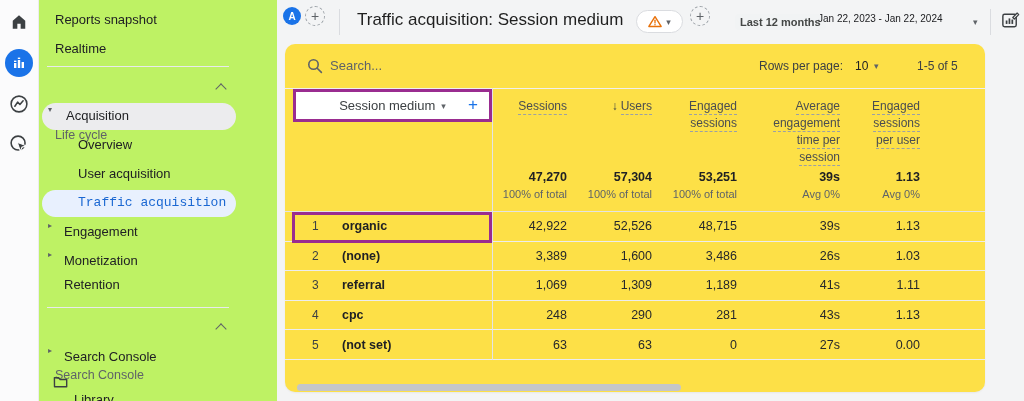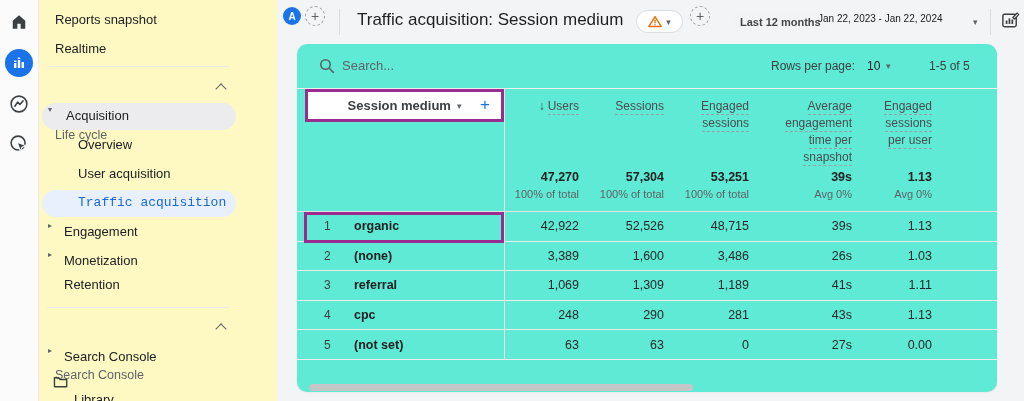--- a/index.html
+++ b/index.html
@@ -6,21 +6,21 @@
   body{
     width:1024px;height:401px;overflow:hidden;position:relative;
     font-family:"Liberation Sans",sans-serif;background:#f3f4f5;
     -webkit-font-smoothing:antialiased;color:#202124;
   }
   
   .rail{position:absolute;left:0;top:0;width:38px;height:401px;background:#fbfbfc;border-right:1px solid #ececee;z-index:3;}
   .rail-btn{position:absolute;left:0;width:38px;display:flex;justify-content:center;align-items:center;cursor:pointer;}
   .rail-circle{width:28px;height:28px;border-radius:50%;background:#1a73e8;display:flex;align-items:center;justify-content:center;}
   
-  .sidebar{position:absolute;left:38px;top:0;width:239px;height:401px;background:#fef9c3;z-index:2;}
+  .sidebar{position:absolute;left:38px;top:0;width:239px;height:401px;background:#bef264;z-index:2;}
   .s-item{position:absolute;height:22px;line-height:22px;font-size:13px;font-weight:500;color:#202124;white-space:nowrap;cursor:pointer;}
   .s-header{position:absolute;height:20px;line-height:20px;font-size:12.5px;color:#5f6368;white-space:nowrap;margin-top:48px;}
   .s-divider{position:absolute;left:9px;width:182px;height:1px;background:#e8eaed;}
   .s-pill{position:absolute;left:4px;width:194px;height:27px;border-radius:16px;background:#ececee;}
   .s-pill.blue{background:#e8f0fe;}
   .s-arrow{position:absolute;font-size:8px;color:#5f6368;width:10px;text-align:center;}
   .chev-up{position:absolute;width:7px;height:7px;border-top:1.6px solid #5f6368;border-right:1.6px solid #5f6368;transform:rotate(-45deg);}
   .sel-blue{color:#1a67d2;}
   
   .main{position:absolute;left:277px;top:0;right:0;height:401px;background:#f3f4f5;}
@@ -30,21 +30,21 @@
     font-size:14px;line-height:19px;text-align:center;box-sizing:border-box;cursor:pointer;background:transparent;}
   .vdiv{position:absolute;width:1px;height:26px;background:#dadce0;}
   .page-title{position:absolute;left:80px;top:10px;margin:0;font-size:17px;font-weight:400;color:#1f1f1f;white-space:nowrap;}
   .warn-badge{position:absolute;left:359px;top:10px;width:47px;height:23px;border:1px solid #dadce0;border-radius:13px;
     background:#fff;display:flex;align-items:center;justify-content:center;gap:4px;cursor:pointer;box-sizing:border-box;}
   .caret{color:#5f6368;font-size:9px;}
   .date-preset{position:absolute;left:458px;top:14px;font-size:11px;font-weight:700;color:#444746;background:#f1f3f4;
     border-radius:4px;padding:2px 5px;}
   .date-range{position:absolute;left:541px;top:13px;font-size:10px;color:#202124;white-space:nowrap;cursor:pointer;}
   
-  .card{position:absolute;left:20px;top:44px;width:700px;height:348px;background:#5eead4;border-radius:10px;
+  .card{position:absolute;left:8px;top:44px;width:700px;height:348px;background:#fde047;border-radius:10px;
     box-shadow:0 1px 2px rgba(0,0,0,0.05);overflow:hidden;}
   .toolbar{position:absolute;left:0;top:0;width:700px;height:44px;border-bottom:1px solid #efefef;}
   .search-ph{position:absolute;left:45px;top:14px;font-size:13px;color:#5f6368;}
   .tb-label{position:absolute;font-size:12px;color:#3c4043;}
   
   .grid{display:grid;grid-template-columns:207px 75px 85px 85px 103px 80px;}
   .thead{position:absolute;left:0;top:44px;width:700px;height:72px;}
   .thead .cell{padding-top:10px;text-align:right;font-size:12px;color:#4a4d51;line-height:17px;}
   .hwrap{margin-left:auto;text-align:right;}
   .hdr{border-bottom:1px dashed #9aa0a6;padding-bottom:1px;-webkit-box-decoration-break:clone;box-decoration-break:clone;}
@@ -57,21 +57,21 @@
   .rows{position:absolute;left:0;top:168px;width:700px;height:148px;display:flex;flex-direction:column;}
   .row{flex:1;align-items:center;border-bottom:1px solid #ececee;box-sizing:border-box;}
   .row .cell{text-align:right;font-size:12.5px;color:#26282b;}
   .dimcell{display:flex;align-items:center;text-align:left !important;padding-left:27px;box-sizing:border-box;}
   .idx{width:30px;font-size:12px;color:#3c4043;}
   .dimname{font-size:12.5px;font-weight:600;color:#202124;}
   
   .vline{position:absolute;left:207px;top:44px;width:1px;height:272px;background:#e4e4e6;}
   .dim-selector{position:absolute;left:8px;top:45px;width:199px;height:33px;border:3px solid #9a2c90;box-sizing:border-box;
     background:#fff;display:flex;align-items:center;justify-content:center;gap:6px;z-index:4;cursor:pointer;}
-  .dim-selector .lbl{font-size:13px;color:#3c4043;font-weight:700;}
+  .dim-selector .lbl{font-size:13px;color:#3c4043;font-weight:400;}
   .dim-plus{position:absolute;right:11px;top:3px;color:#1a73e8;font-size:17px;font-weight:500;cursor:pointer;}
   .row-annot{position:absolute;left:7px;top:168px;width:200px;height:31px;border:3px solid #9a2c90;box-sizing:border-box;
     z-index:4;pointer-events:none;}
   .hscroll{position:absolute;left:12px;top:340px;width:384px;height:7px;border-radius:4px;background:#c4c6c8;cursor:grab;}
   svg{display:block;}
 </style>
 </head>
 <body>
 
 <aside class="rail">
@@ -178,29 +178,29 @@
       </svg>
       <span class="search-ph">Search...</span>
       <span class="tb-label" style="left:474px;top:15px;">Rows per page:</span>
       <span class="tb-label" style="left:570px;top:15px;color:#202124;">10</span>
       <span class="caret" style="position:absolute;left:589px;top:17px;">▾</span>
       <span class="tb-label" style="left:632px;top:15px;">1-5 of 5</span>
     </div>
 
     <div class="thead grid">
       <div class="cell"></div>
+      <div class="cell"><span class="hdr">Sessions</span></div>
       <div class="cell">
         <span class="sort">↓</span><span class="hdr">Users</span>
       </div>
-      <div class="cell"><span class="hdr">Sessions</span></div>
       <div class="cell">
           <div class="hwrap" style="width:62px;"><span class="hdr">Engaged sessions</span></div>
         </div>
       <div class="cell">
-          <div class="hwrap" style="width:82px;"><span class="hdr">Average engagement time per snapshot</span></div>
+          <div class="hwrap" style="width:82px;"><span class="hdr">Average engagement time per session</span></div>
         </div>
       <div class="cell">
           <div class="hwrap" style="width:58px;"><span class="hdr">Engaged sessions per user</span></div>
         </div>
     </div>
 
     <div class="totals grid">
       <div class="cell"></div>
       <div class="cell">
           <div class="tval">47,270</div>

